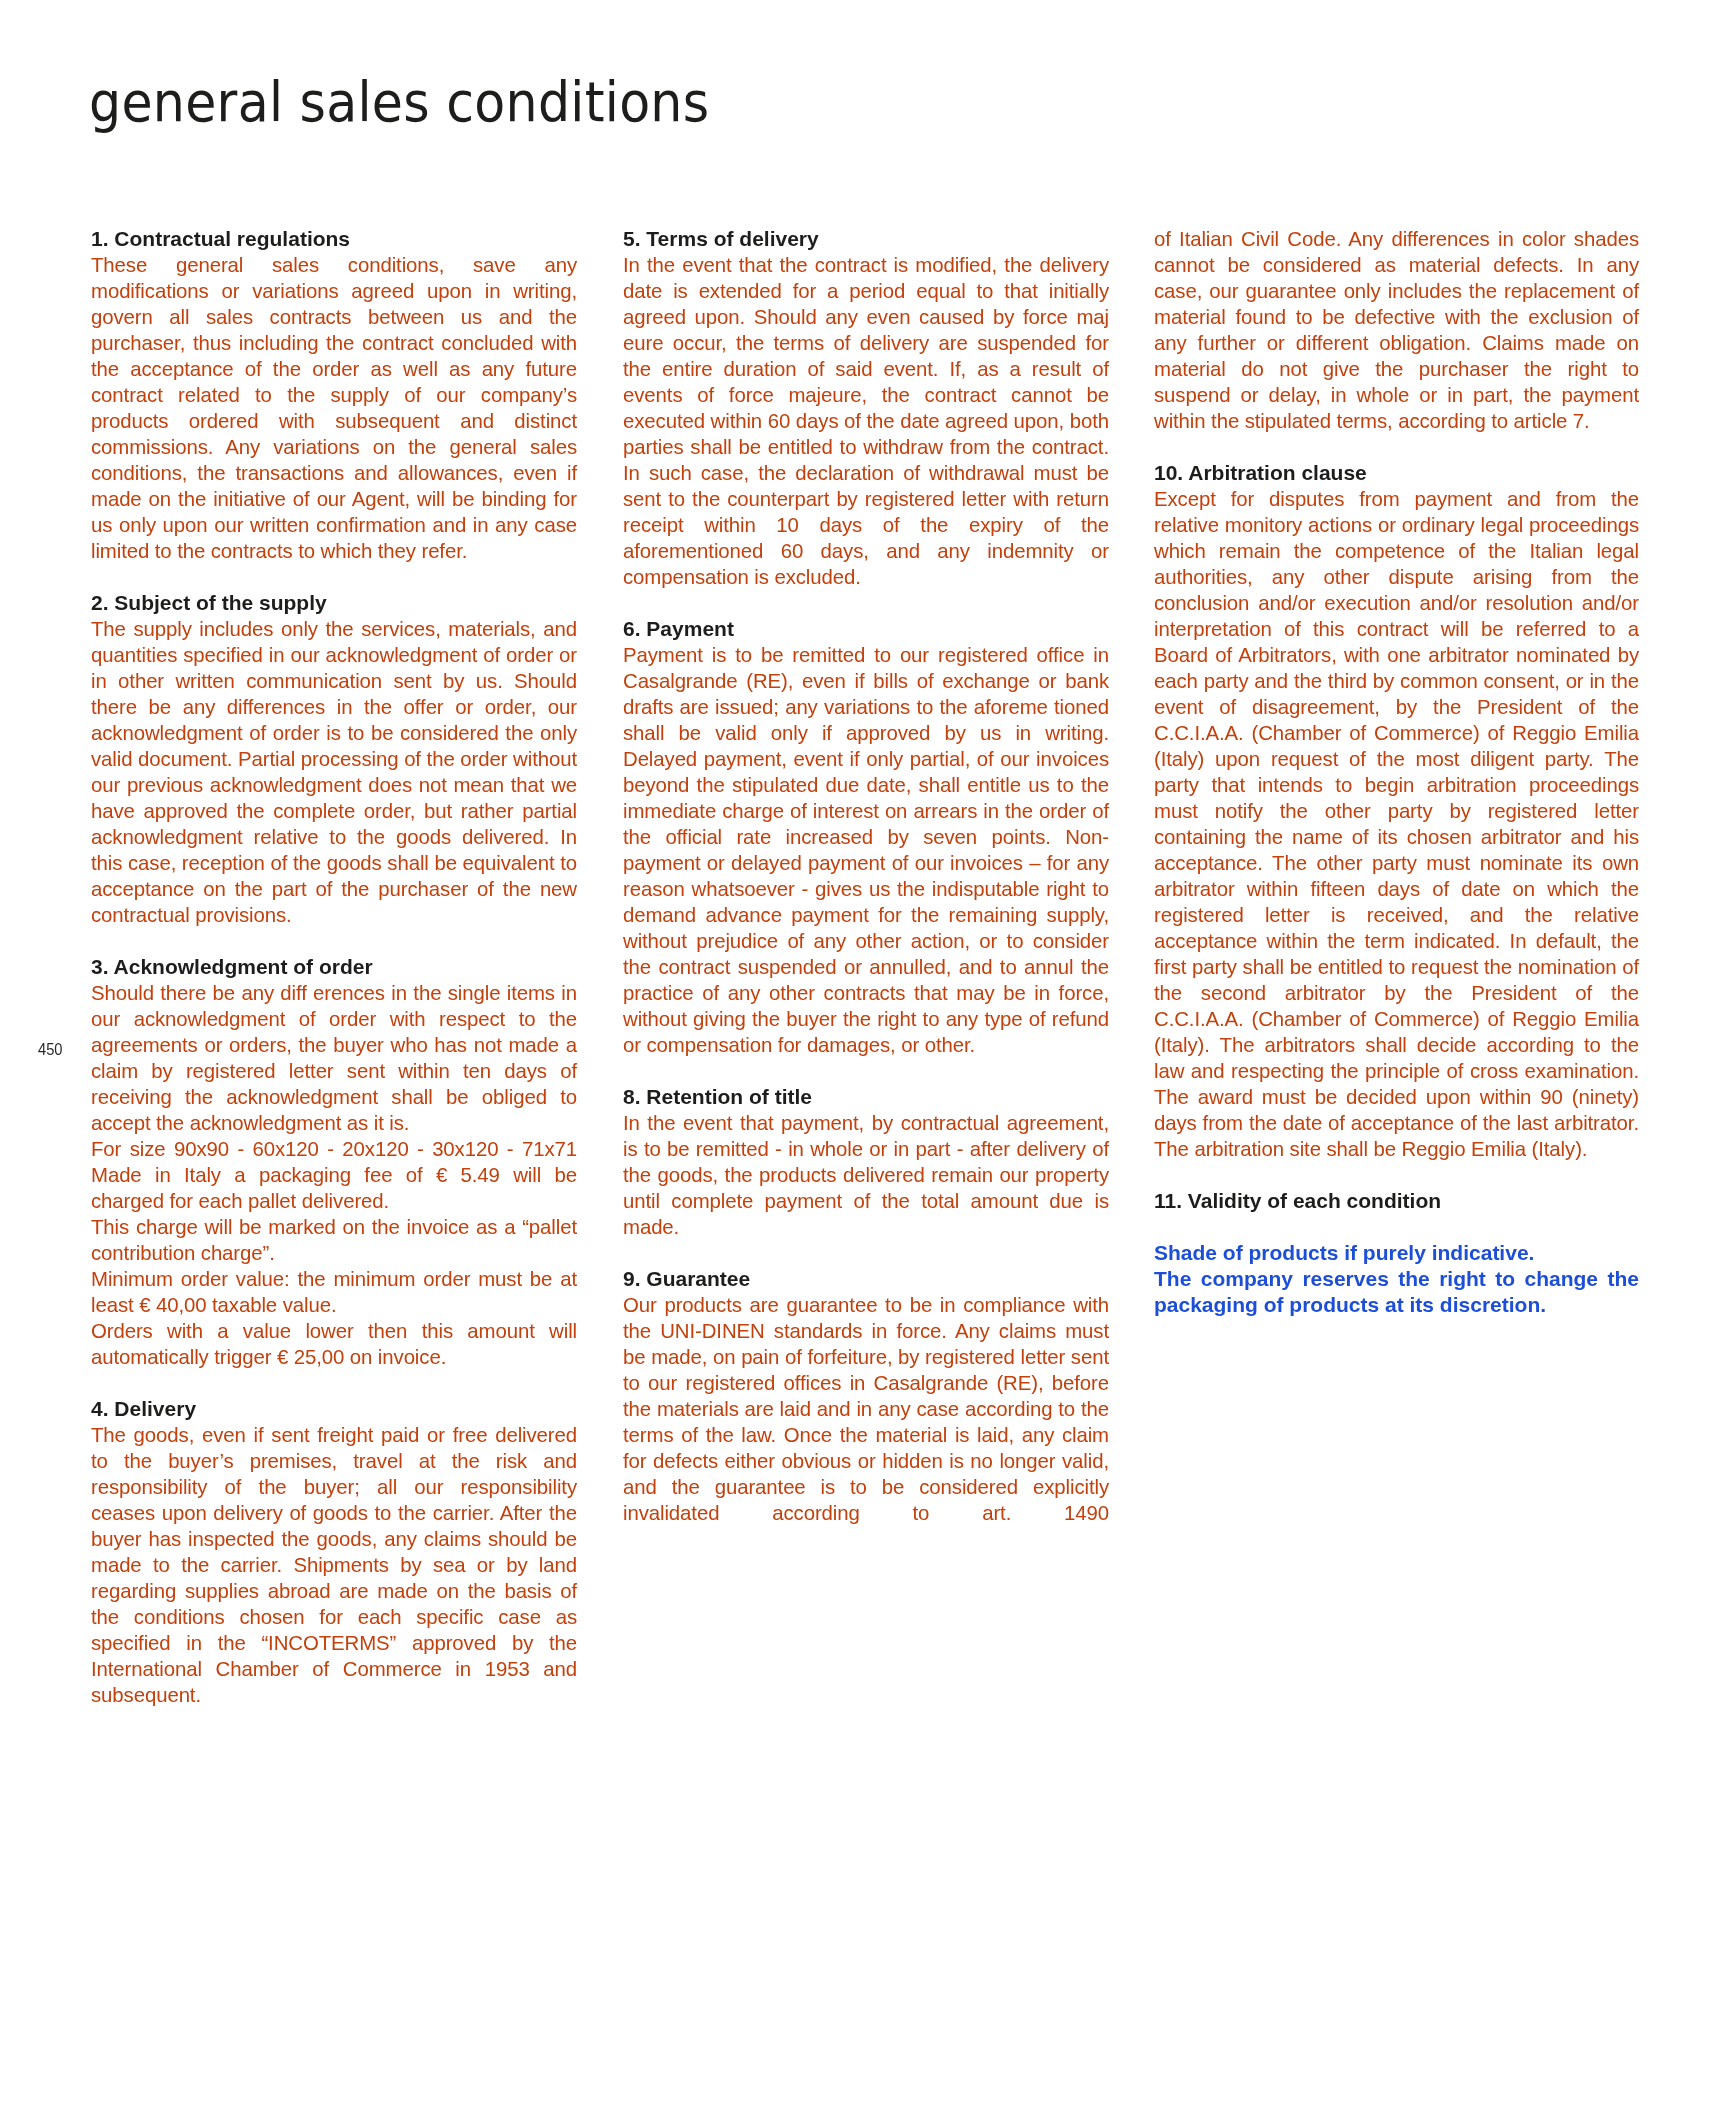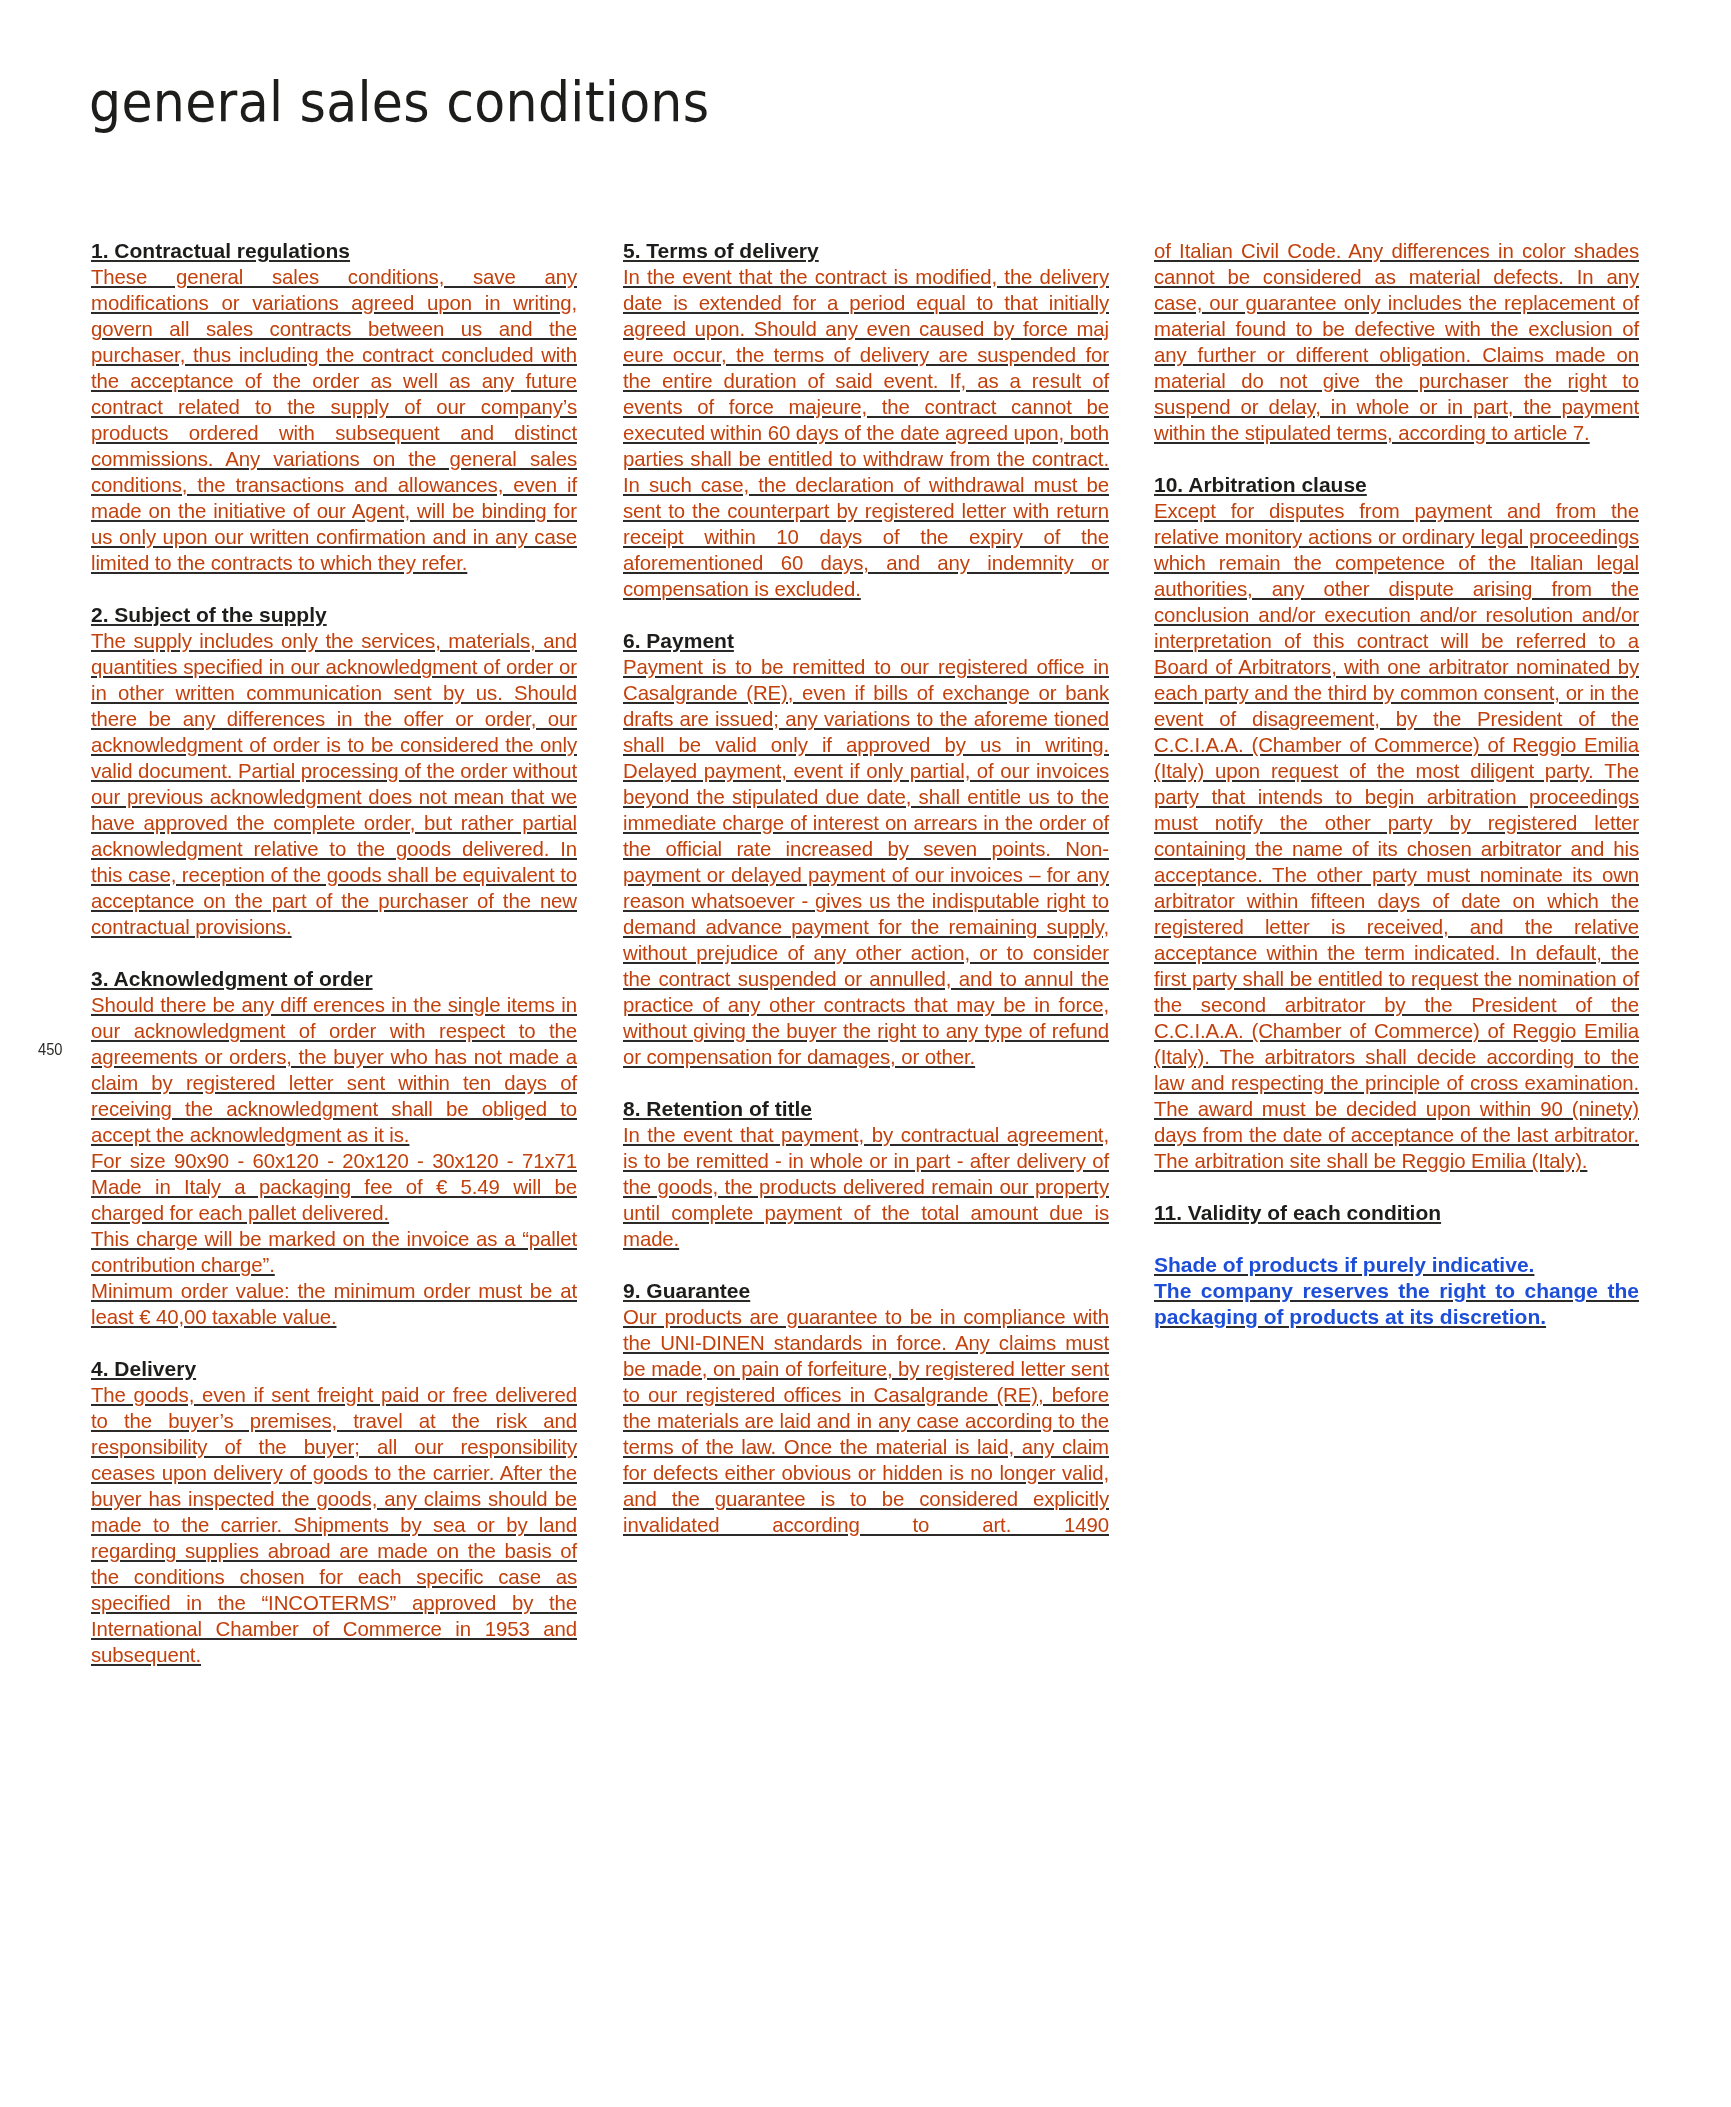--- a/index.html
+++ b/index.html
@@ -4,21 +4,21 @@
 <style>
   html, body { margin: 0; padding: 0; background: #ffffff; }
   body { width: 1731px; height: 2108px; position: relative; overflow: hidden;
          font-family: "Liberation Sans", "DejaVu Sans", sans-serif; color: #2b2a29; }
   .page-title { position: absolute; left: 89px; top: 75px; margin: 0;
                 font-family: "DejaVu Sans", "Liberation Sans", sans-serif;
                 font-weight: normal; font-size: 55px; letter-spacing: 0.3px;
                 color: #1d1d1b; line-height: 1; transform: scaleX(0.92); transform-origin: left top; }
   .page-number { position: absolute; left: 38px; top: 1039px; font-size: 17.3px;
                  color: #2b2a29; transform: scaleX(0.85); transform-origin: left top; }
-  .column { position: absolute; top: 238px; width: 486px; text-decoration: underline; }
+  .column { position: absolute; top: 226px; width: 486px; }
   .col-1 { left: 91px; }
   .col-2 { left: 623px; }
   .col-3 { left: 1154px; width: 485px; }
   .section { margin: 0 0 26px 0; }
   .section-heading { margin: 0; font-size: 21px; line-height: 26px; font-weight: bold; color: #1d1d1b; }
   .para { margin: 0; font-size: 20.4px; line-height: 26px; text-align: justify;
           color: #c2410c; font-weight: normal; letter-spacing: -0.1px; }
   .para.justify-all { text-align-last: justify; }
   .note { margin: 0; font-size: 21px; line-height: 26px; font-weight: bold; color: #1d4ed8; text-align: justify; }
 </style>
@@ -36,20 +36,21 @@
   <section class="section">
     <h2 class="section-heading">2. Subject of the supply</h2>
     <p class="para">The supply includes only the services, materials, and quantities specified in our acknowledgment of order or in other written communication sent by us. Should there be any differences in the offer or order, our acknowledgment of order is to be considered the only valid document. Partial processing of the order without our previous acknowledgment does not mean that we have approved the complete order, but rather partial acknowledgment relative to the goods delivered. In this case, reception of the goods shall be equivalent to acceptance on the part of the purchaser of the new contractual provisions.</p>
   </section>
   <section class="section">
     <h2 class="section-heading">3. Acknowledgment of order</h2>
     <p class="para">Should there be any diff erences in the single items in our acknowledgment of order with respect to the agreements or orders, the buyer who has not made a claim by registered letter sent within ten days of receiving the acknowledgment shall be obliged to accept the acknowledgment as it is.</p>
     <p class="para">For size 90x90 - 60x120 - 20x120 - 30x120 - 71x71 Made in Italy a packaging fee of € 5.49 will be charged for each pallet delivered.</p>
     <p class="para">This charge will be marked on the invoice as a “pallet contribution charge”.</p>
     <p class="para">Minimum order value: the minimum order must be at least € 40,00 taxable value.</p>
+    <p class="para">Orders with a value lower then this amount will automatically trigger € 25,00 on invoice.</p>
   </section>
   <section class="section">
     <h2 class="section-heading">4. Delivery</h2>
     <p class="para">The goods, even if sent freight paid or free delivered to the buyer’s premises, travel at the risk and responsibility of the buyer; all our responsibility ceases upon delivery of goods to the carrier. After the buyer has inspected the goods, any claims should be made to the carrier. Shipments by sea or by land regarding supplies abroad are made on the basis of the conditions chosen for each specific case as specified in the “INCOTERMS” approved by the International Chamber of Commerce in 1953 and subsequent.</p>
   </section>
 </div>
 
 <div class="column col-2">
   <section class="section">
     <h2 class="section-heading">5. Terms of delivery</h2>

